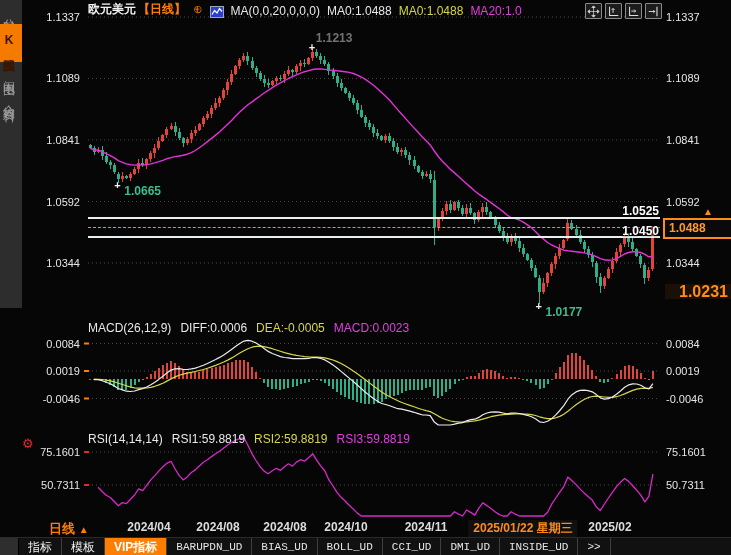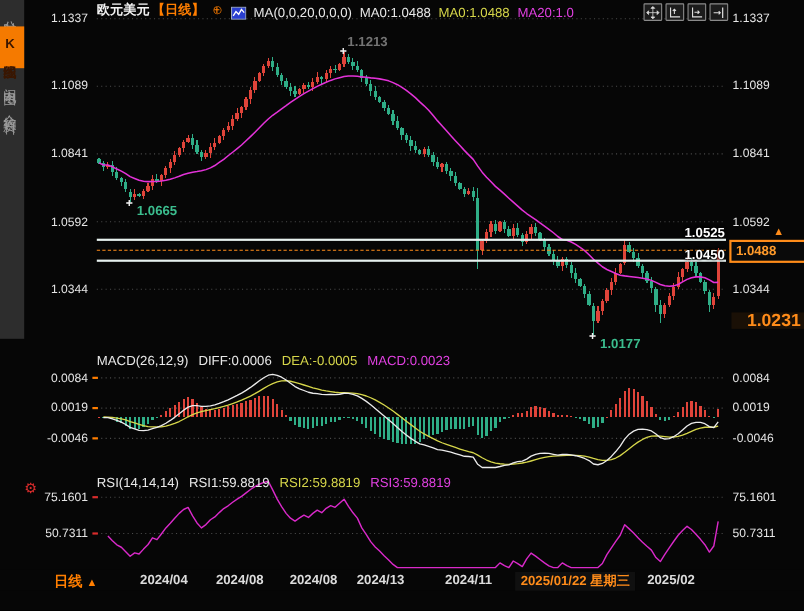--- a/index.html
+++ b/index.html
@@ -573,21 +573,21 @@
 
   <div class="xaxis"></div>
   <div class="period-sel">
     <span>日线</span>
     <span class="arr">▲</span>
   </div>
   <div id="xticks">
       <div class="xtick" style="left: 149px;">2024/04</div>
       <div class="xtick" style="left: 218px;">2024/08</div>
       <div class="xtick" style="left: 285px;">2024/08</div>
-      <div class="xtick" style="left: 346px;">2024/13</div>
+      <div class="xtick" style="left: 346px;">2024/10</div>
       <div class="xtick" style="left: 426px;">2024/11</div>
       <div class="xtick hl" style="left: 523px; text-align: right;">2025/01/22 星期三</div>
       <div class="xtick" style="left: 610px;">2025/02</div>
     </div>
 
   <div id="overlays">
       <div class="ylab l" style="top: 11px;">1.1337</div>
       <div class="ylab r" style="top: 11px;">1.1337</div>
       <div class="ylab l" style="top: 72.4381px;">1.1089</div>
       <div class="ylab r" style="top: 72.4381px;">1.1089</div>
@@ -617,14 +617,27 @@
       <div class="lower-badge" style="top: 283.994px;">1.0231</div>
       <div class="marker" style="left: 308.75px; top: 41.719px;">+</div>
       <div class="anno hi" style="left: 315.75px; top: 30.719px;">1.1213</div>
       <div class="marker" style="left: 114.35px; top: 180.477px;">+</div>
       <div class="anno lo" style="left: 124.35px; top: 184.477px;">1.0665</div>
       <div class="marker" style="left: 535.55px; top: 301.372px;">+</div>
       <div class="anno lo" style="left: 545.55px; top: 305.372px;">1.0177</div>
     </div>
 
 
+  <div class="tabbar" id="tabbar">
+      <div class="tab-corner"></div>
+      <div class="tab ">指标</div>
+      <div class="tab ">模板</div>
+      <div class="tab vip">VIP指标</div>
+      <div class="tab ud">BARUPDN_UD</div>
+      <div class="tab ud">BIAS_UD</div>
+      <div class="tab ud">BOLL_UD</div>
+      <div class="tab ud">CCI_UD</div>
+      <div class="tab ud">DMI_UD</div>
+      <div class="tab ud">INSIDE_UD</div>
+      <div class="tab ud">&gt;&gt;</div>
+    </div>
 
 </div>
 
 </body></html>

